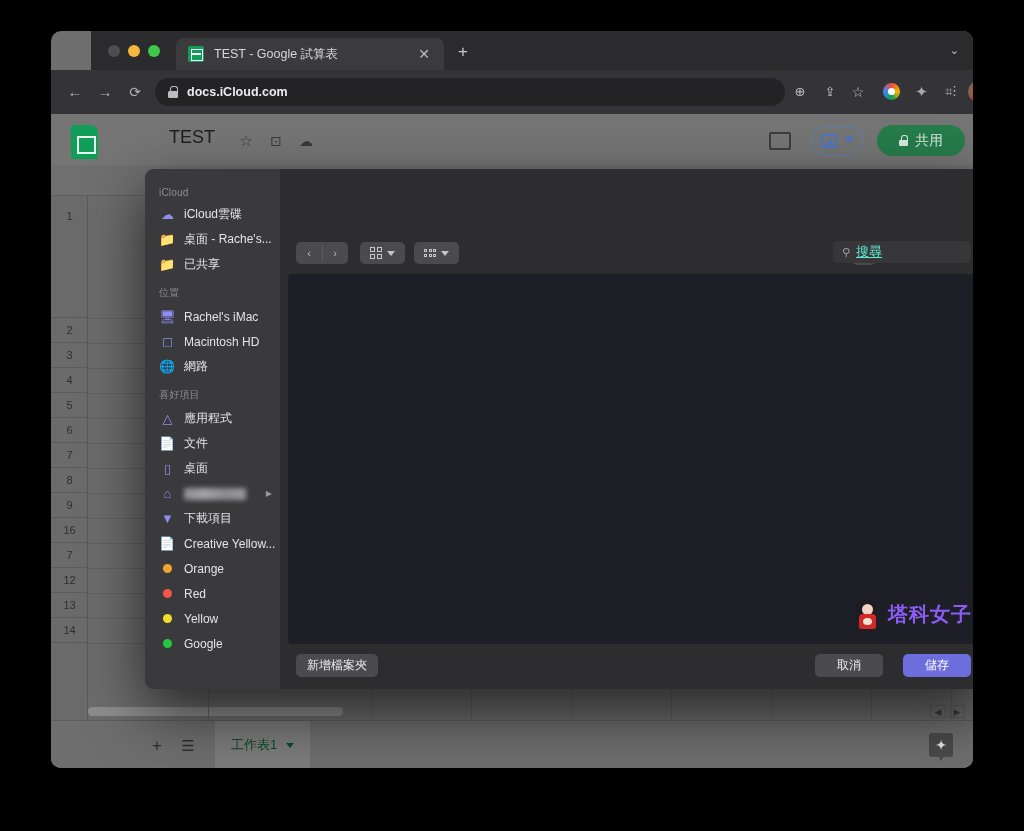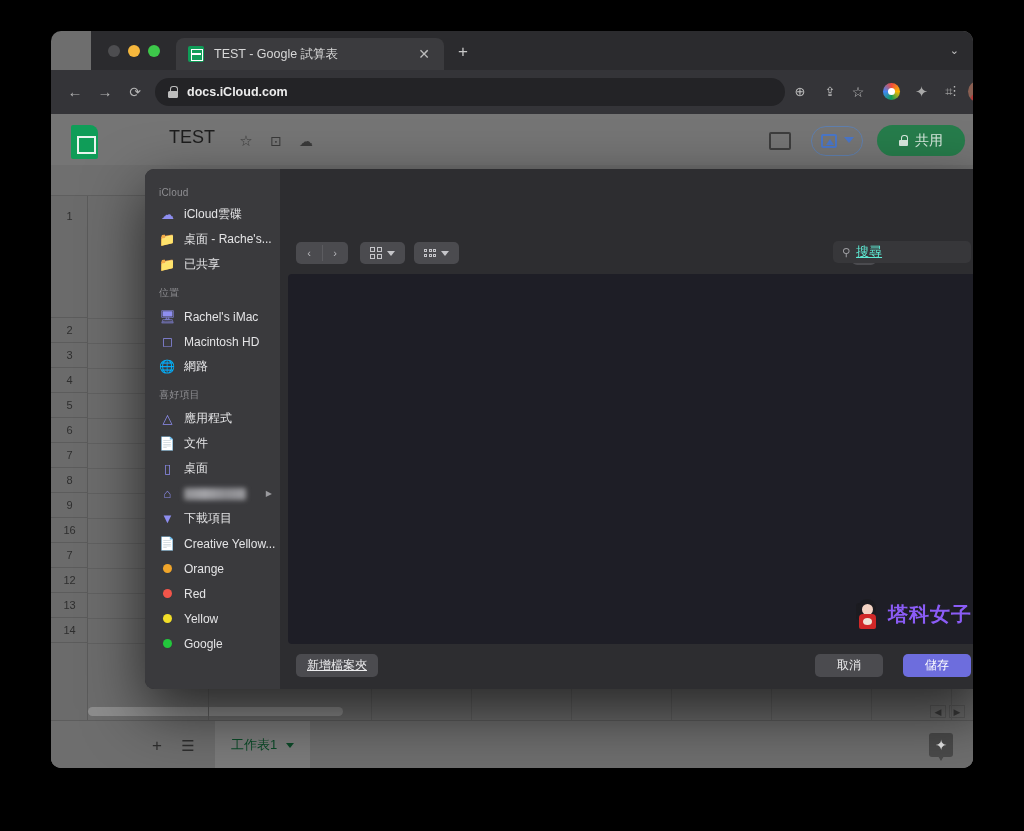--- a/index.html
+++ b/index.html
@@ -546,21 +546,21 @@
   #wm-text {
     color: #8b5cf6; font-size: 20px; font-weight: bold;
     letter-spacing: 1px;
   }
 
   
   #newfolder-btn {
     position: absolute; left: 16px; bottom: 12px;
     height: 23px; padding: 0 11px;
     background: #4b4b4f; border-radius: 5px;
-    color: #ededef; font-size: 12px; line-height: 23px; text-decoration: underline;
+    color: #ededef; font-size: 12px; line-height: 23px;
   }
   #cancel-btn {
     position: absolute; right: 104px; bottom: 12px;
     width: 68px; height: 23px;
     background: #4b4b4f; border-radius: 5px;
     color: #ededef; font-size: 12px; line-height: 23px; text-align: center;
   }
   #save-btn {
     position: absolute; right: 16px; bottom: 12px;
     width: 68px; height: 23px;

